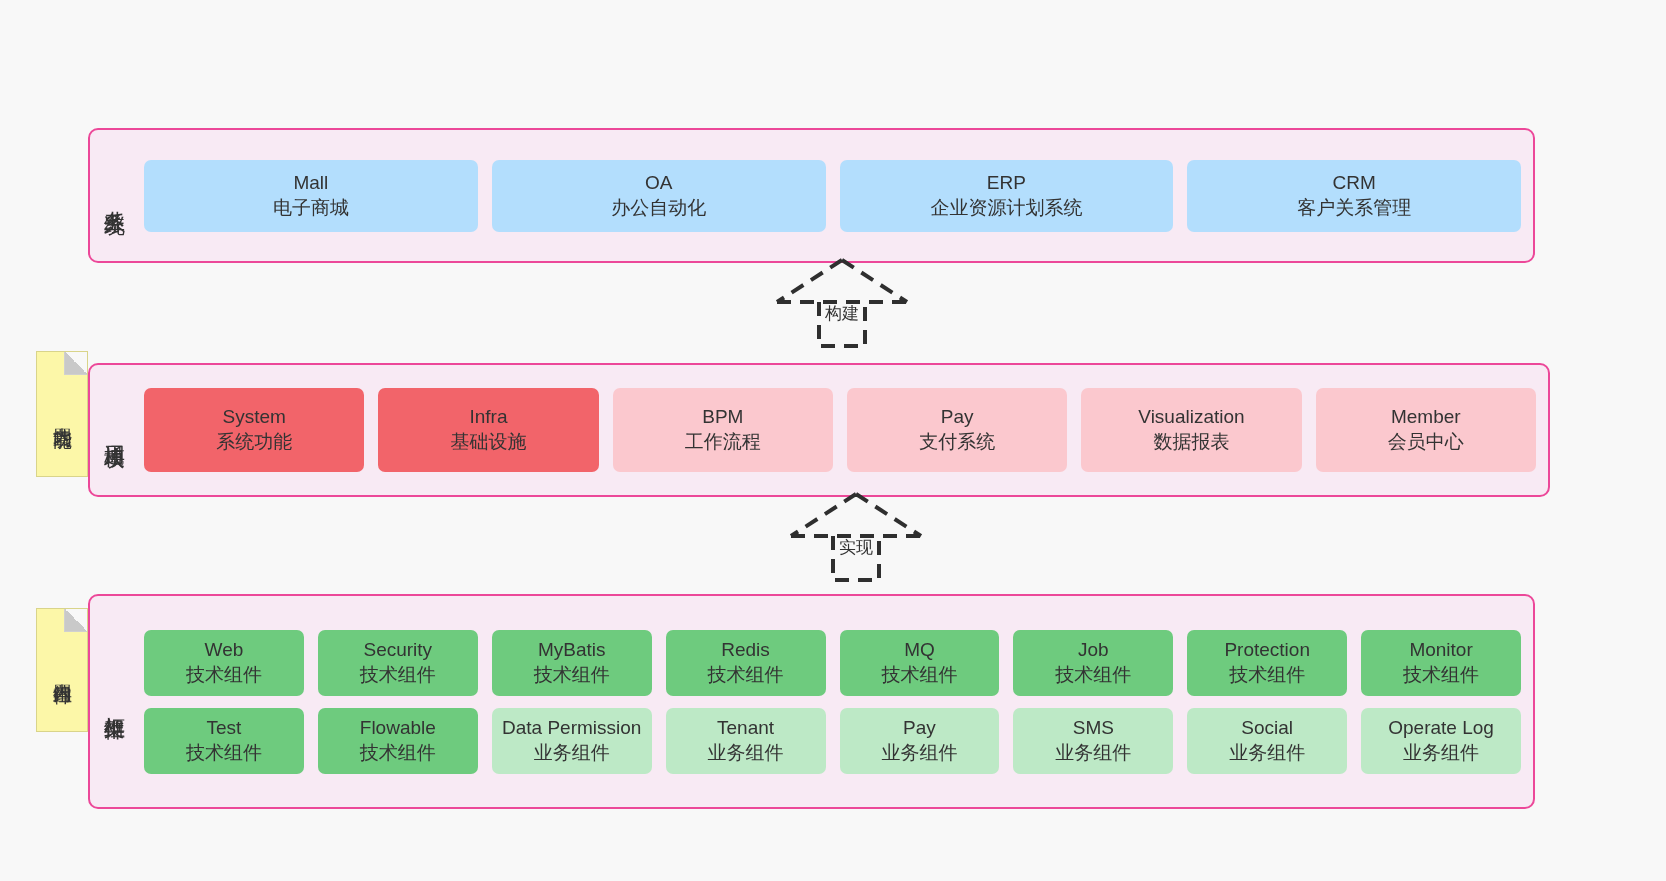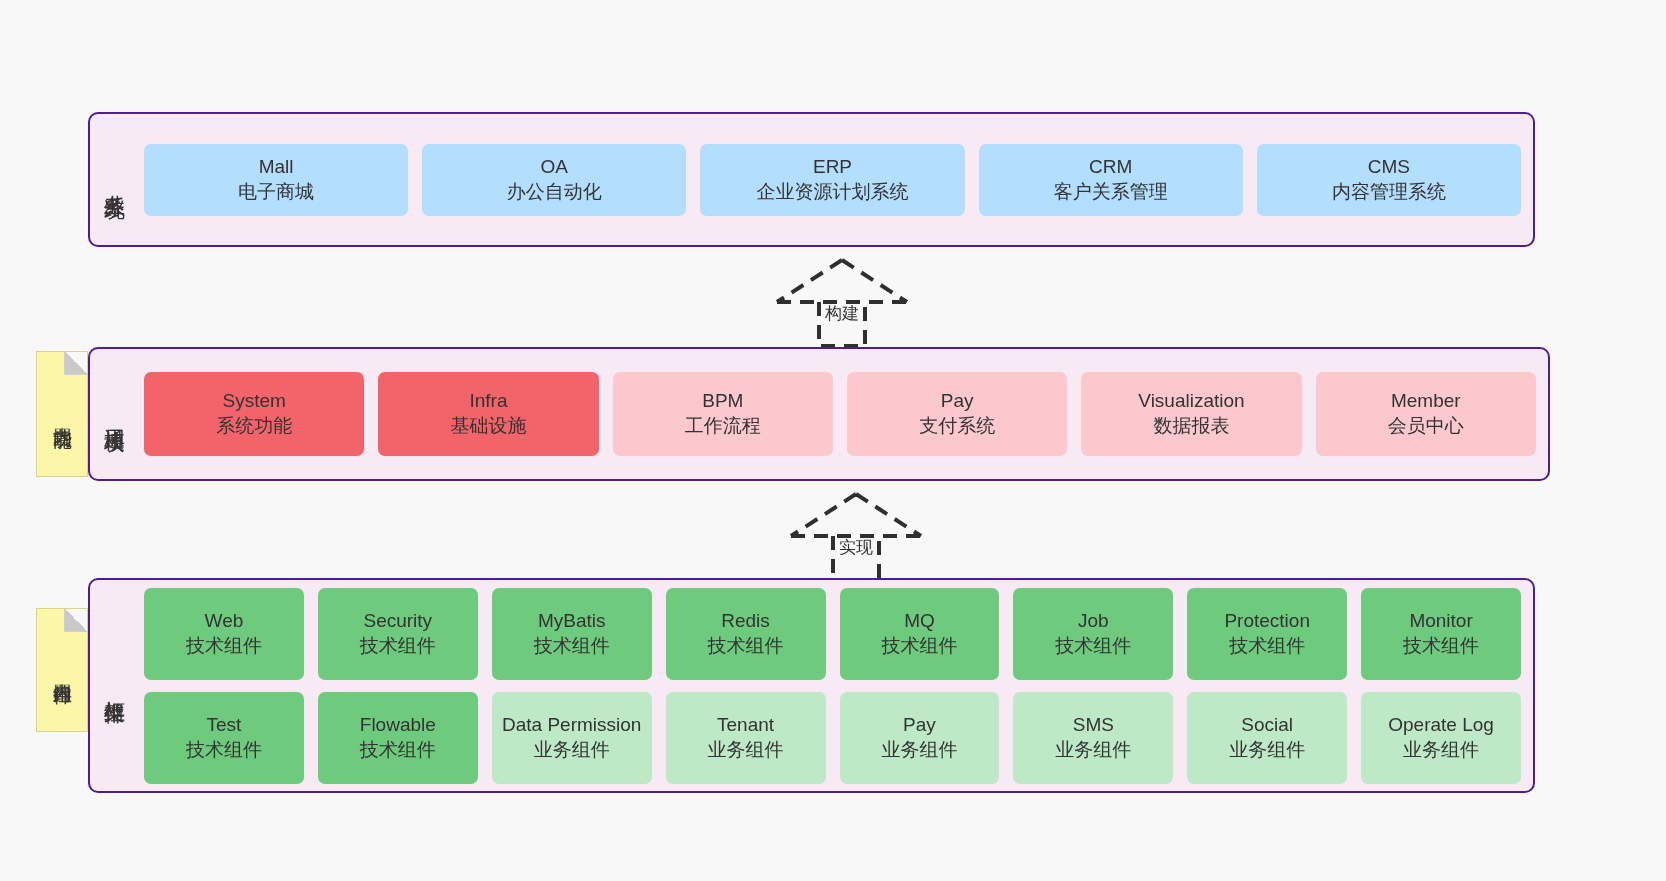--- a/index.html
+++ b/index.html
@@ -20,23 +20,24 @@
   .canvas {
     position: absolute;
     inset: 0;
   }
 
   
   .layer {
     position: absolute;
     box-sizing: border-box;
     background: #f8eaf4;
-    border: 2px solid #4c1d95;
+    border: 2px solid #ec4899;
     border-radius: 10px;
     display: flex;
+    margin-top: 16px;
   }
 
   .layer-title {
     width: 48px;
     flex: 0 0 48px;
     align-self: stretch;
     display: flex;
     align-items: center;
     justify-content: center;
     font-size: 21px;
@@ -96,21 +97,21 @@
   .green  { background: #6ecb7e; }
   .lgreen { background: #bde9c6; }
 
   
   #layer-business  { left: 88px;  top: 112px; width: 1447px; height: 135px; }
   #layer-module    { left: 88px;  top: 347px; width: 1462px; height: 134px; }
   #layer-framework { left: 88px;  top: 578px; width: 1447px; height: 215px; }
 
   #layer-business .node  { height: 72px; }
   #layer-module .node    { height: 84px; }
-  #layer-framework .node { height: 92px; }
+  #layer-framework .node { height: 66px; }
 
   
   .note {
     position: absolute;
     box-sizing: border-box;
     background: #fcf7a8;
     border: 1px solid #d9d48a;
     display: flex;
     align-items: center;
     justify-content: center;
@@ -173,24 +174,20 @@
         <span class="cn">办公自动化</span>
       </div>
       <div class="node blue">
         <span class="en">ERP</span>
         <span class="cn">企业资源计划系统</span>
       </div>
       <div class="node blue">
         <span class="en">CRM</span>
         <span class="cn">客户关系管理</span>
       </div>
-      <div class="node blue">
-        <span class="en">CMS</span>
-        <span class="cn">内容管理系统</span>
-      </div>
     </div>
   </div>
 
   <div class="gen-arrow" id="arrow-build">
     <svg viewBox="0 0 170 92" xmlns="http://www.w3.org/2000/svg">
       <path d="M85 4 L150 46 M85 4 L20 46" stroke="#2f2f2f" stroke-width="4" fill="none" stroke-dasharray="14,9" stroke-linecap="butt"></path>
       <path d="M20 46 L150 46" stroke="#2f2f2f" stroke-width="4" fill="none" stroke-dasharray="14,9"></path>
       <path d="M62 46 L62 90 L108 90 L108 46" stroke="#2f2f2f" stroke-width="4" fill="none" stroke-dasharray="14,9"></path>
     </svg>
     <span class="gen-label">构建</span>

